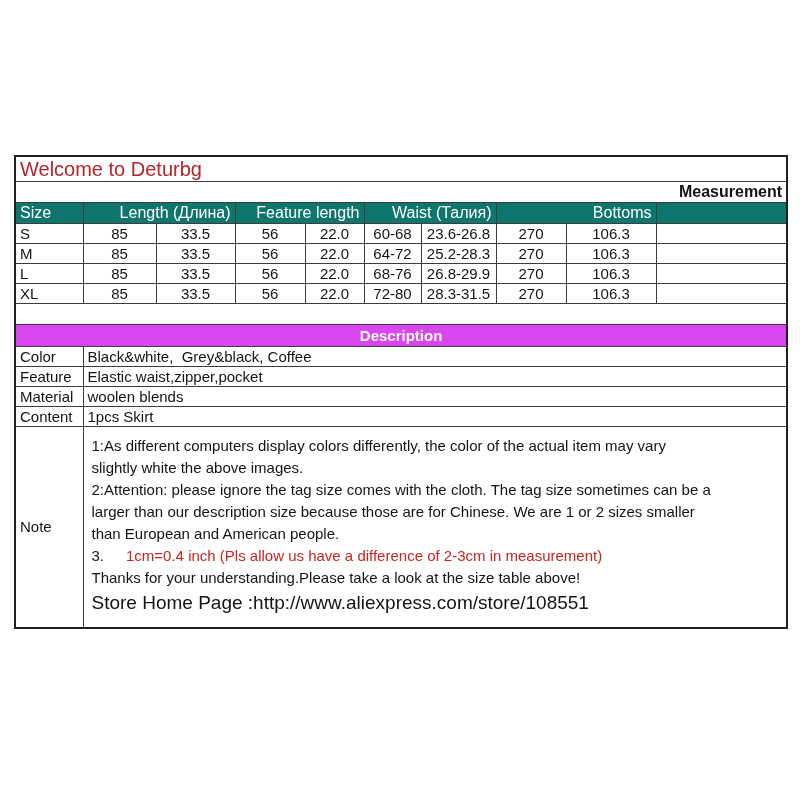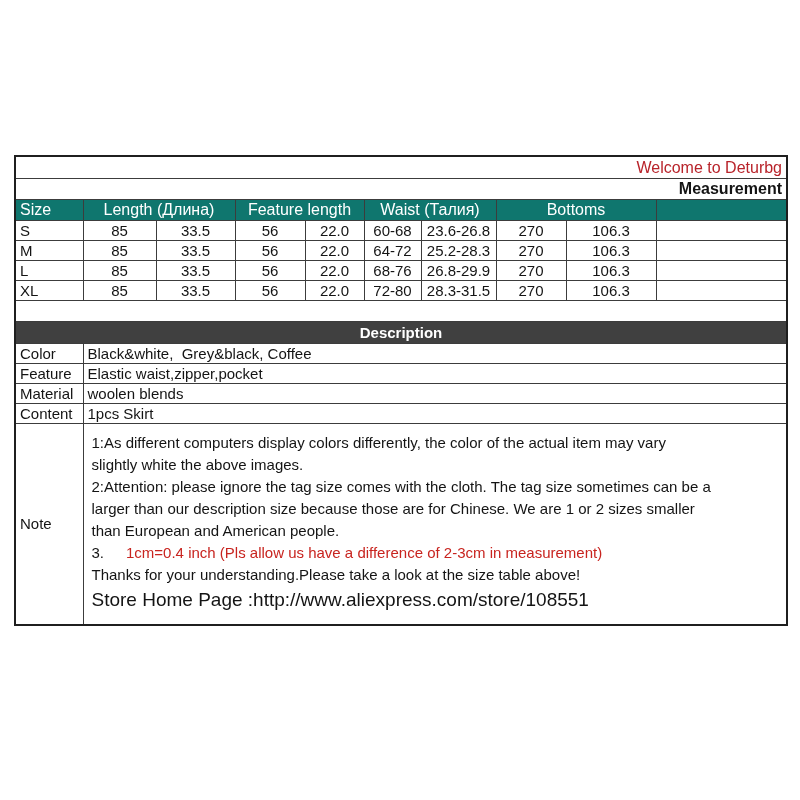--- a/index.html
+++ b/index.html
@@ -12,29 +12,29 @@
   table.size-chart{
     border-collapse:collapse;table-layout:fixed;width:772px;
     border:2px solid #1f1f1f;
   }
   td{
     border:1px solid #3c3c3c;
     font-size:15px;line-height:1.2;
     padding:0 4px;height:20px;overflow:hidden;
     vertical-align:middle;white-space:nowrap;
   }
-  tr.welcome-row td{text-align:right;font-size:16px;height:21px;color:#b8232a;}
+  tr.welcome-row td{text-align:left;font-size:20px;height:21px;color:#b8232a;}
   tr.measurement-row td{text-align:right;font-size:16px;font-weight:bold;height:20px;}
   tr.group-header-row td{background:#0f766e;color:#ffffff;font-size:16px;height:20px;}
-  tr.group-header-row td.group{text-align:center;}
+  tr.group-header-row td.group{text-align:right;}
   tr.unit-row td{text-align:center;height:19px;}
   tr.data-row td{text-align:center;height:19px;}
   tr.data-row td.size-cell{text-align:left;}
   tr.spacer-row td{height:20px;}
-  tr.desc-title-row td{background:#404040;color:#ffffff;font-weight:bold;text-align:center;font-size:15px;height:21px;}
+  tr.desc-title-row td{background:#d946ef;color:#ffffff;font-weight:bold;text-align:center;font-size:15px;height:21px;}
   tr.desc-row td{height:19px;}
   tr.desc-row td.desc-value{white-space:pre-wrap;}
   td.note-label-cell{vertical-align:middle;}
   td.note-cell{padding:8px 6px 6px 8px;vertical-align:top;height:186px;margin-left:40px;}
   .note-line{line-height:22px;white-space:nowrap;font-size:15px;}
   .note-red-text{color:#c8241f;}
   .note-red-prefix{display:inline-block;margin-right:22px;color:#141414;}
   .store-line{font-size:19px;line-height:27px;white-space:nowrap;}
 </style>
 </head>

